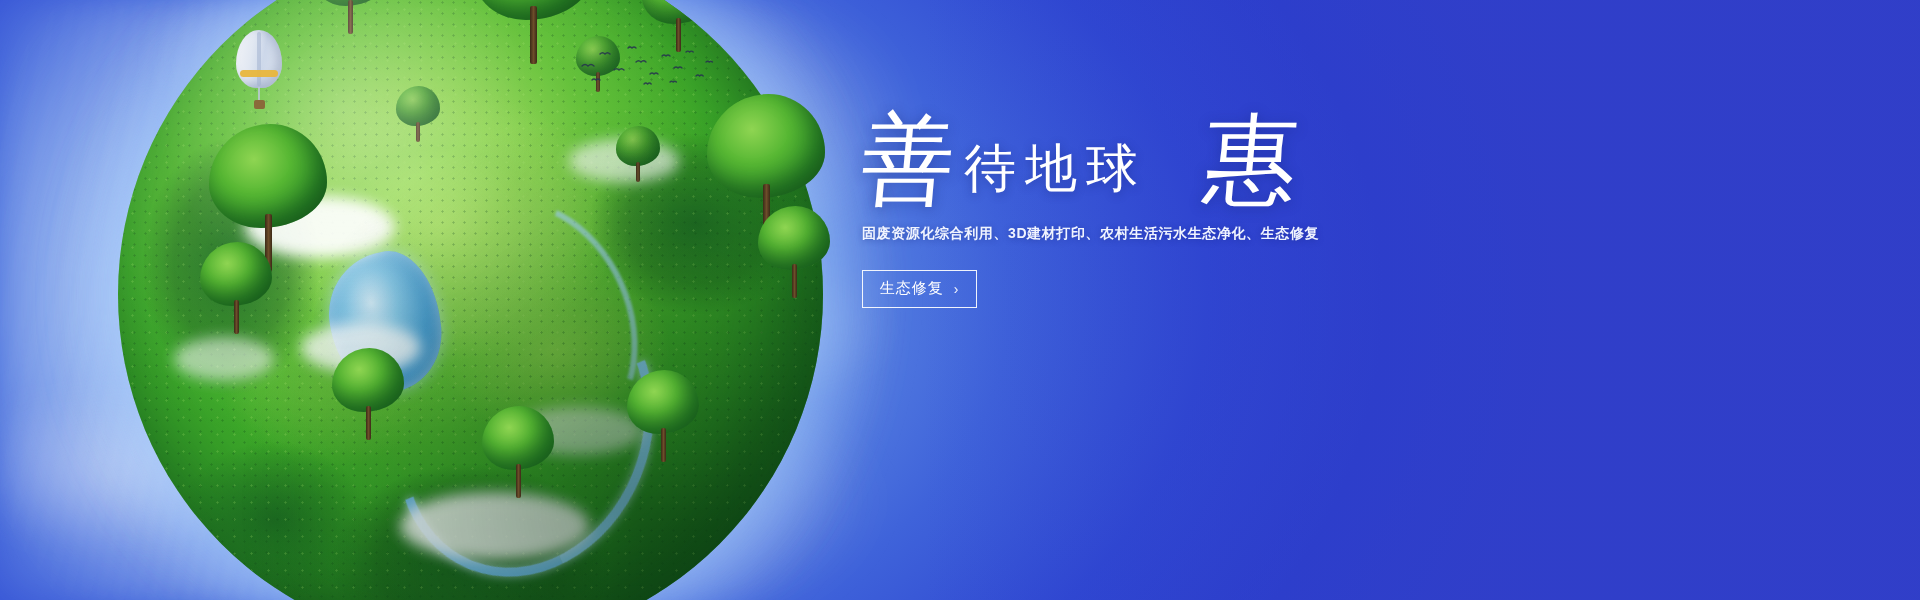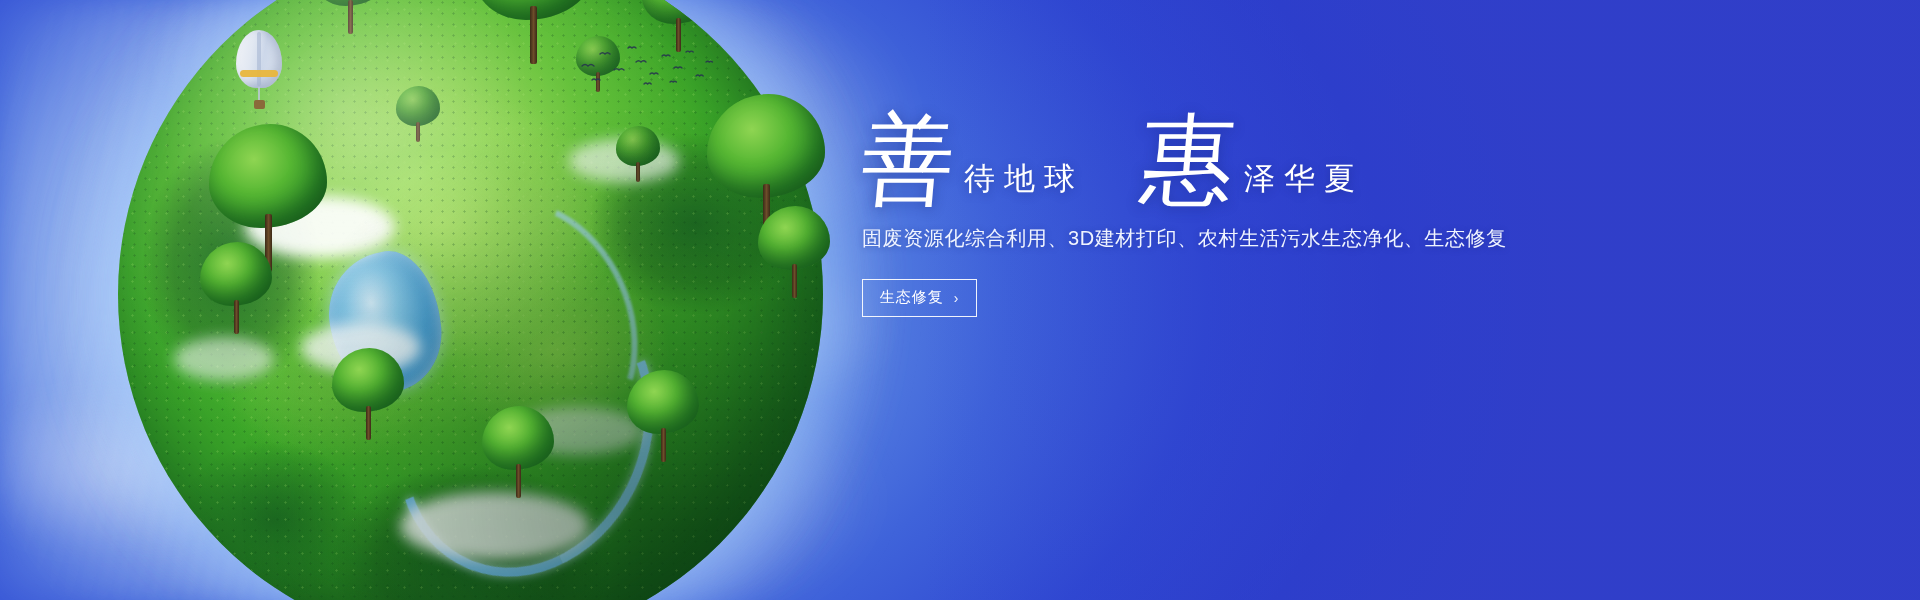--- a/index.html
+++ b/index.html
@@ -187,35 +187,35 @@
   .content { position:absolute; left:862px; top:118px; width:900px; }
 
   .headline { display:flex; align-items:flex-end; white-space:nowrap; color:#fff; }
   .calli {
     font-family:"Liberation Serif","DejaVu Serif",serif;
     font-size:92px; line-height:.92; font-weight:400;
     letter-spacing:0; transform:skewX(-5deg) scaleY(1.06);
     text-shadow:0 2px 12px rgba(20,35,120,.45);
   }
   .reg {
-    font-family:Liberation Serif, serif;
-    font-size:31px; line-height:1; font-weight:400; letter-spacing:9px;
+    font-family:Liberation Sans, sans-serif;
+    font-size:52px; line-height:1; font-weight:400; letter-spacing:9px;
     margin-left:10px; padding-bottom:9px;
     text-shadow:0 2px 10px rgba(20,35,120,.45);
   }
   .gap { width:58px; }
 
   .subtitle {
     margin-top:28px; color:#fff;
     font-size:27px; letter-spacing:8px; font-weight:400; white-space:nowrap;
     text-shadow:0 1px 8px rgba(20,35,120,.4);
   }
   .desc {
     margin-top:22px; color:#f0f4ff;
-    font-size:20px; letter-spacing:.6px; font-weight:400; white-space:nowrap;
+    font-size:14px; letter-spacing:.6px; font-weight:700; white-space:nowrap;
     text-shadow:0 1px 6px rgba(20,35,120,.4);
   }
   .cta {
     margin-top:27px; display:inline-flex; align-items:center; justify-content:center; gap:10px;
     width:115px; height:38px;
     border:1px solid rgba(255,255,255,.92);
     color:#fff; font-size:15px; letter-spacing:1px; background:transparent; cursor:pointer;
   }
   .cta .chev { font-size:14px; opacity:.95; }
 </style>
@@ -330,21 +330,20 @@
     </g>
   </svg>
 
   <div class="content">
 
     <div class="headline">
       <span class="calli">善</span>
       <span class="reg">待地球</span>
       <span class="gap"></span>
       <span class="calli">惠</span>
-      <span class="reg">泽华夏</span>
     </div>
 
 
     <div class="desc">固废资源化综合利用、3D建材打印、农村生活污水生态净化、生态修复</div>
 
     <div class="cta">
       <span>生态修复</span>
       <span class="chev">›</span>
     </div>
 

